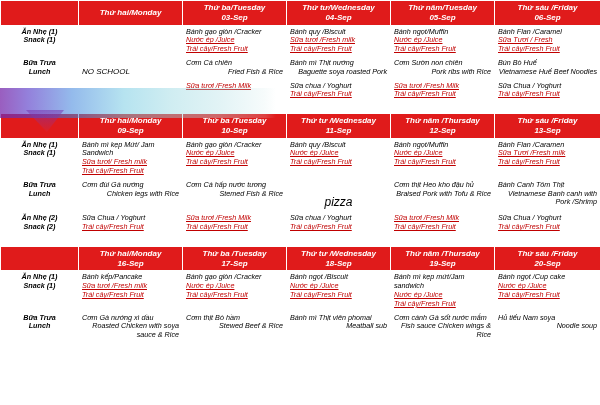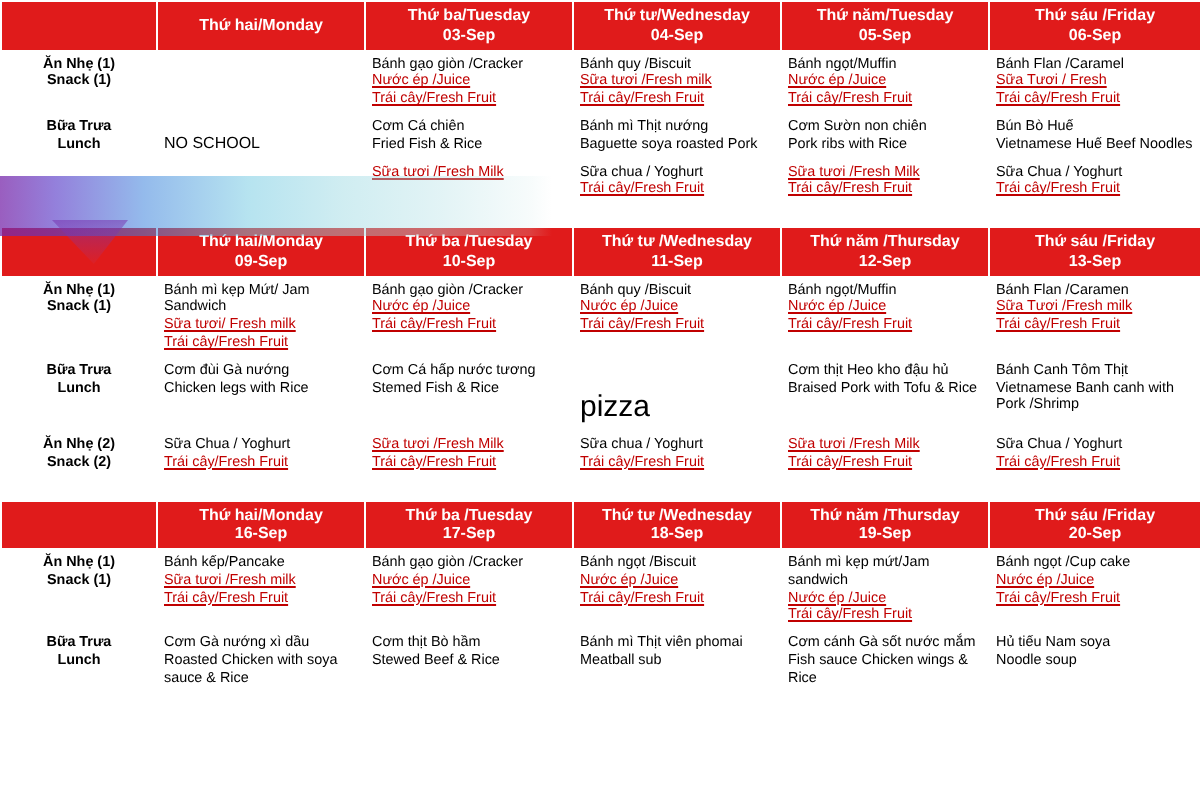--- a/index.html
+++ b/index.html
@@ -9,20 +9,21 @@
   }
   body {
     width: 600px;
     height: 405px;
     overflow: hidden;
     font-family: "Liberation Sans", sans-serif;
   }
   .sheet {
     width: 600px;
     position: relative;
+    font-style: italic;
   }
   table.menu {
     border-collapse: collapse;
     table-layout: fixed;
     width: 600px;
   }
   table.menu td {
     vertical-align: top;
     padding: 2px 3px;
     border: 1px solid #ffffff;
@@ -70,28 +71,30 @@
   td.rowlabel .l1 { display: block; }
   td.rowlabel .l2 { display: block; }
 
   .vn {
     color: #000000;
     display: block;
   }
   .en {
     color: #000000;
     display: block;
+    text-align: right;
   }
   .red-u {
     color: #c00000;
     text-decoration: underline;
     display: block;
   }
   .big-center {
-    font-size: 15px;
+    text-align: center;
+    font-size: 12px;
     padding-top: 14px;
   }
   .noschool {
     text-align: left;
     font-weight: normal;
     font-size: 8px;
     padding-top: 8px;
   }
   .spacer-red td {
     background: #e01b1b;

